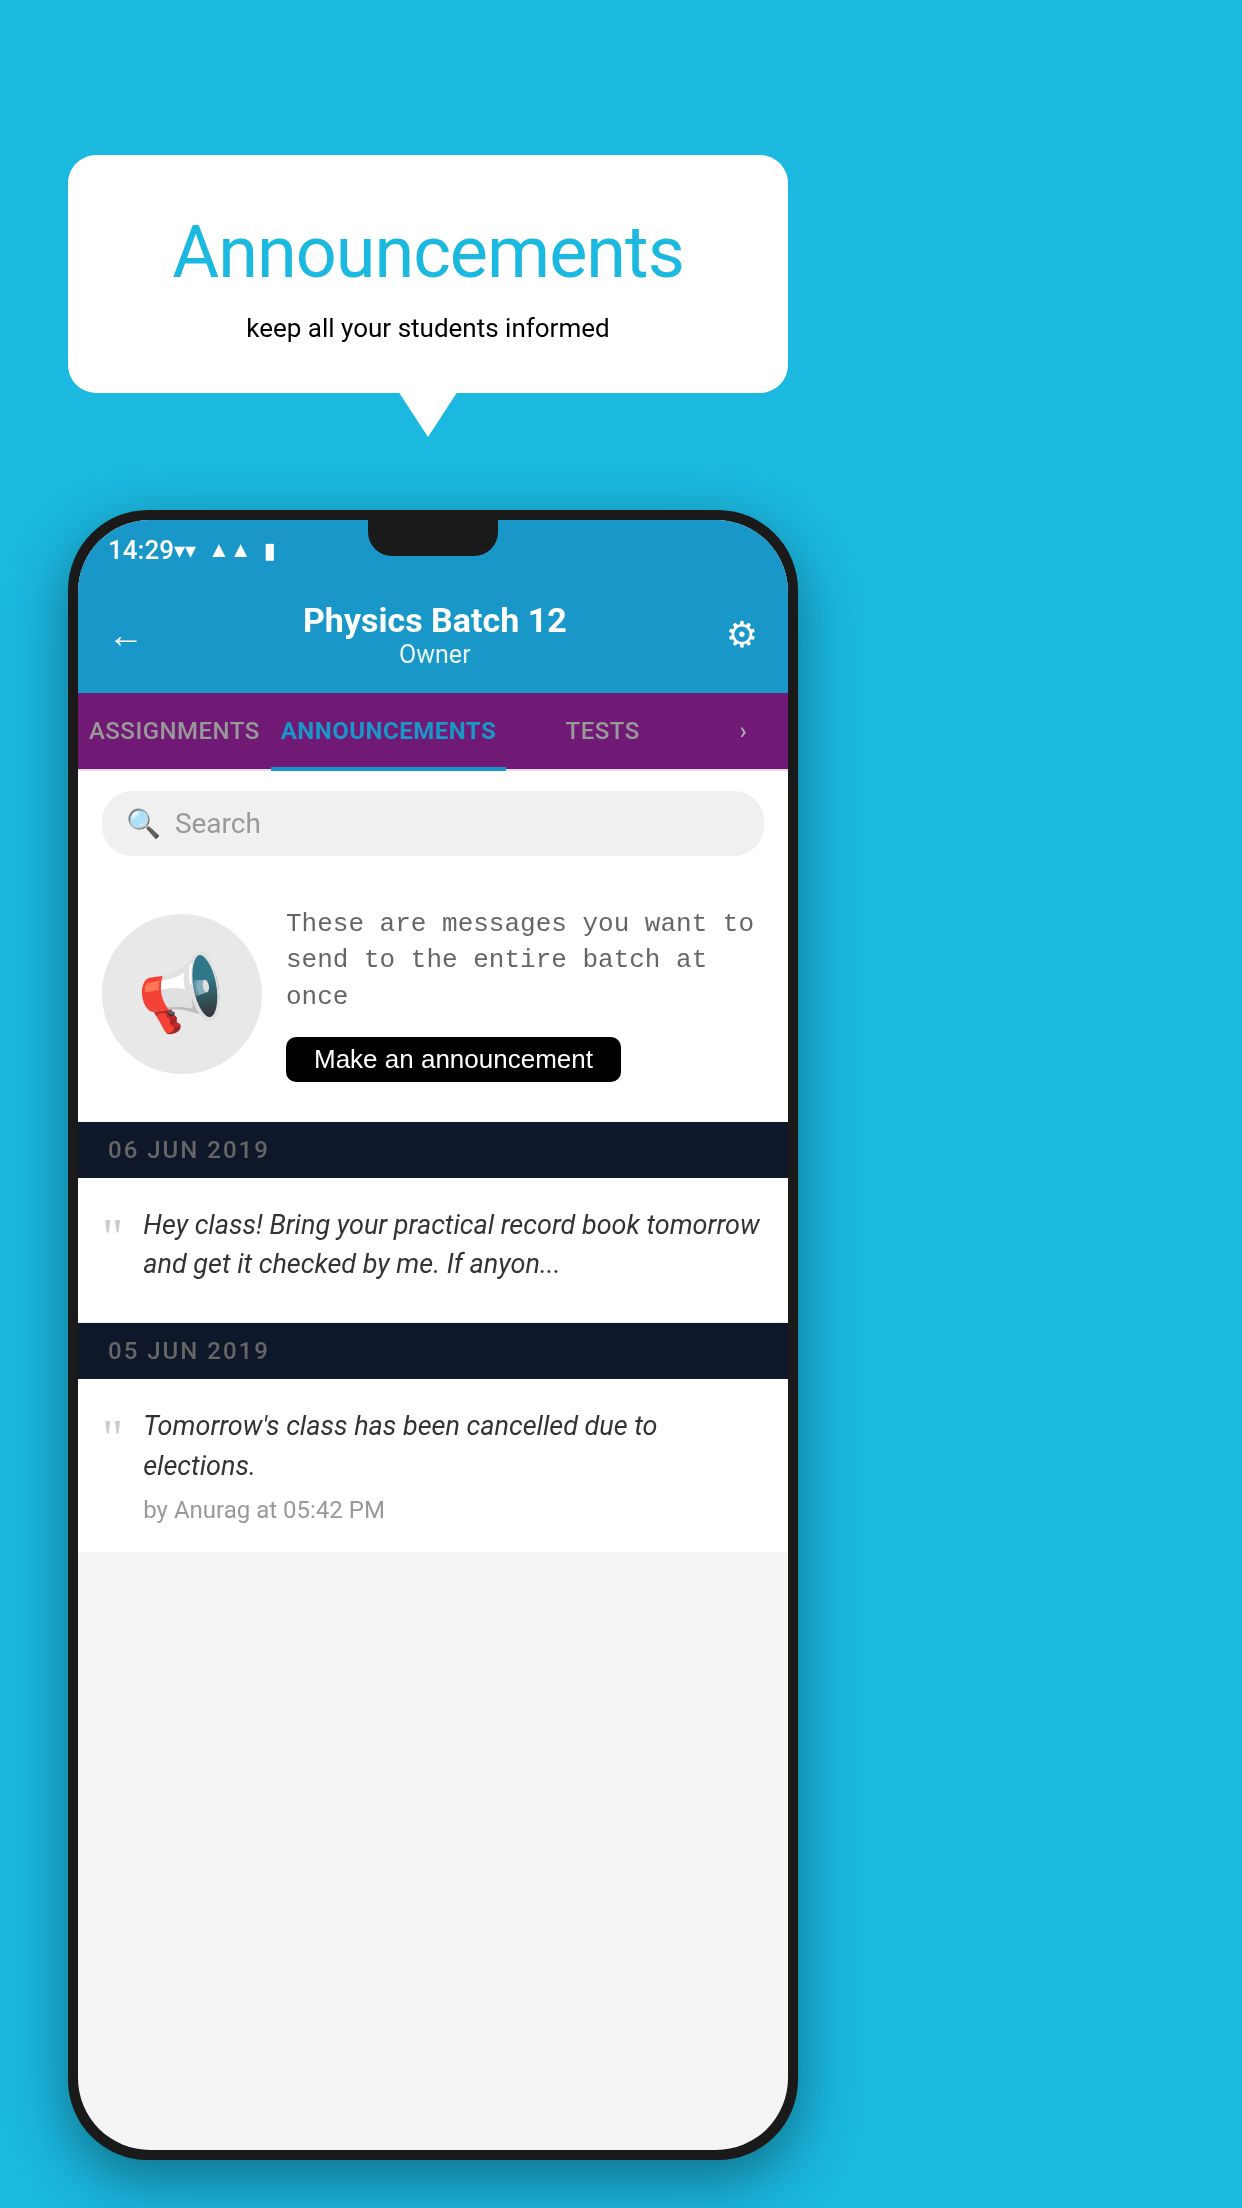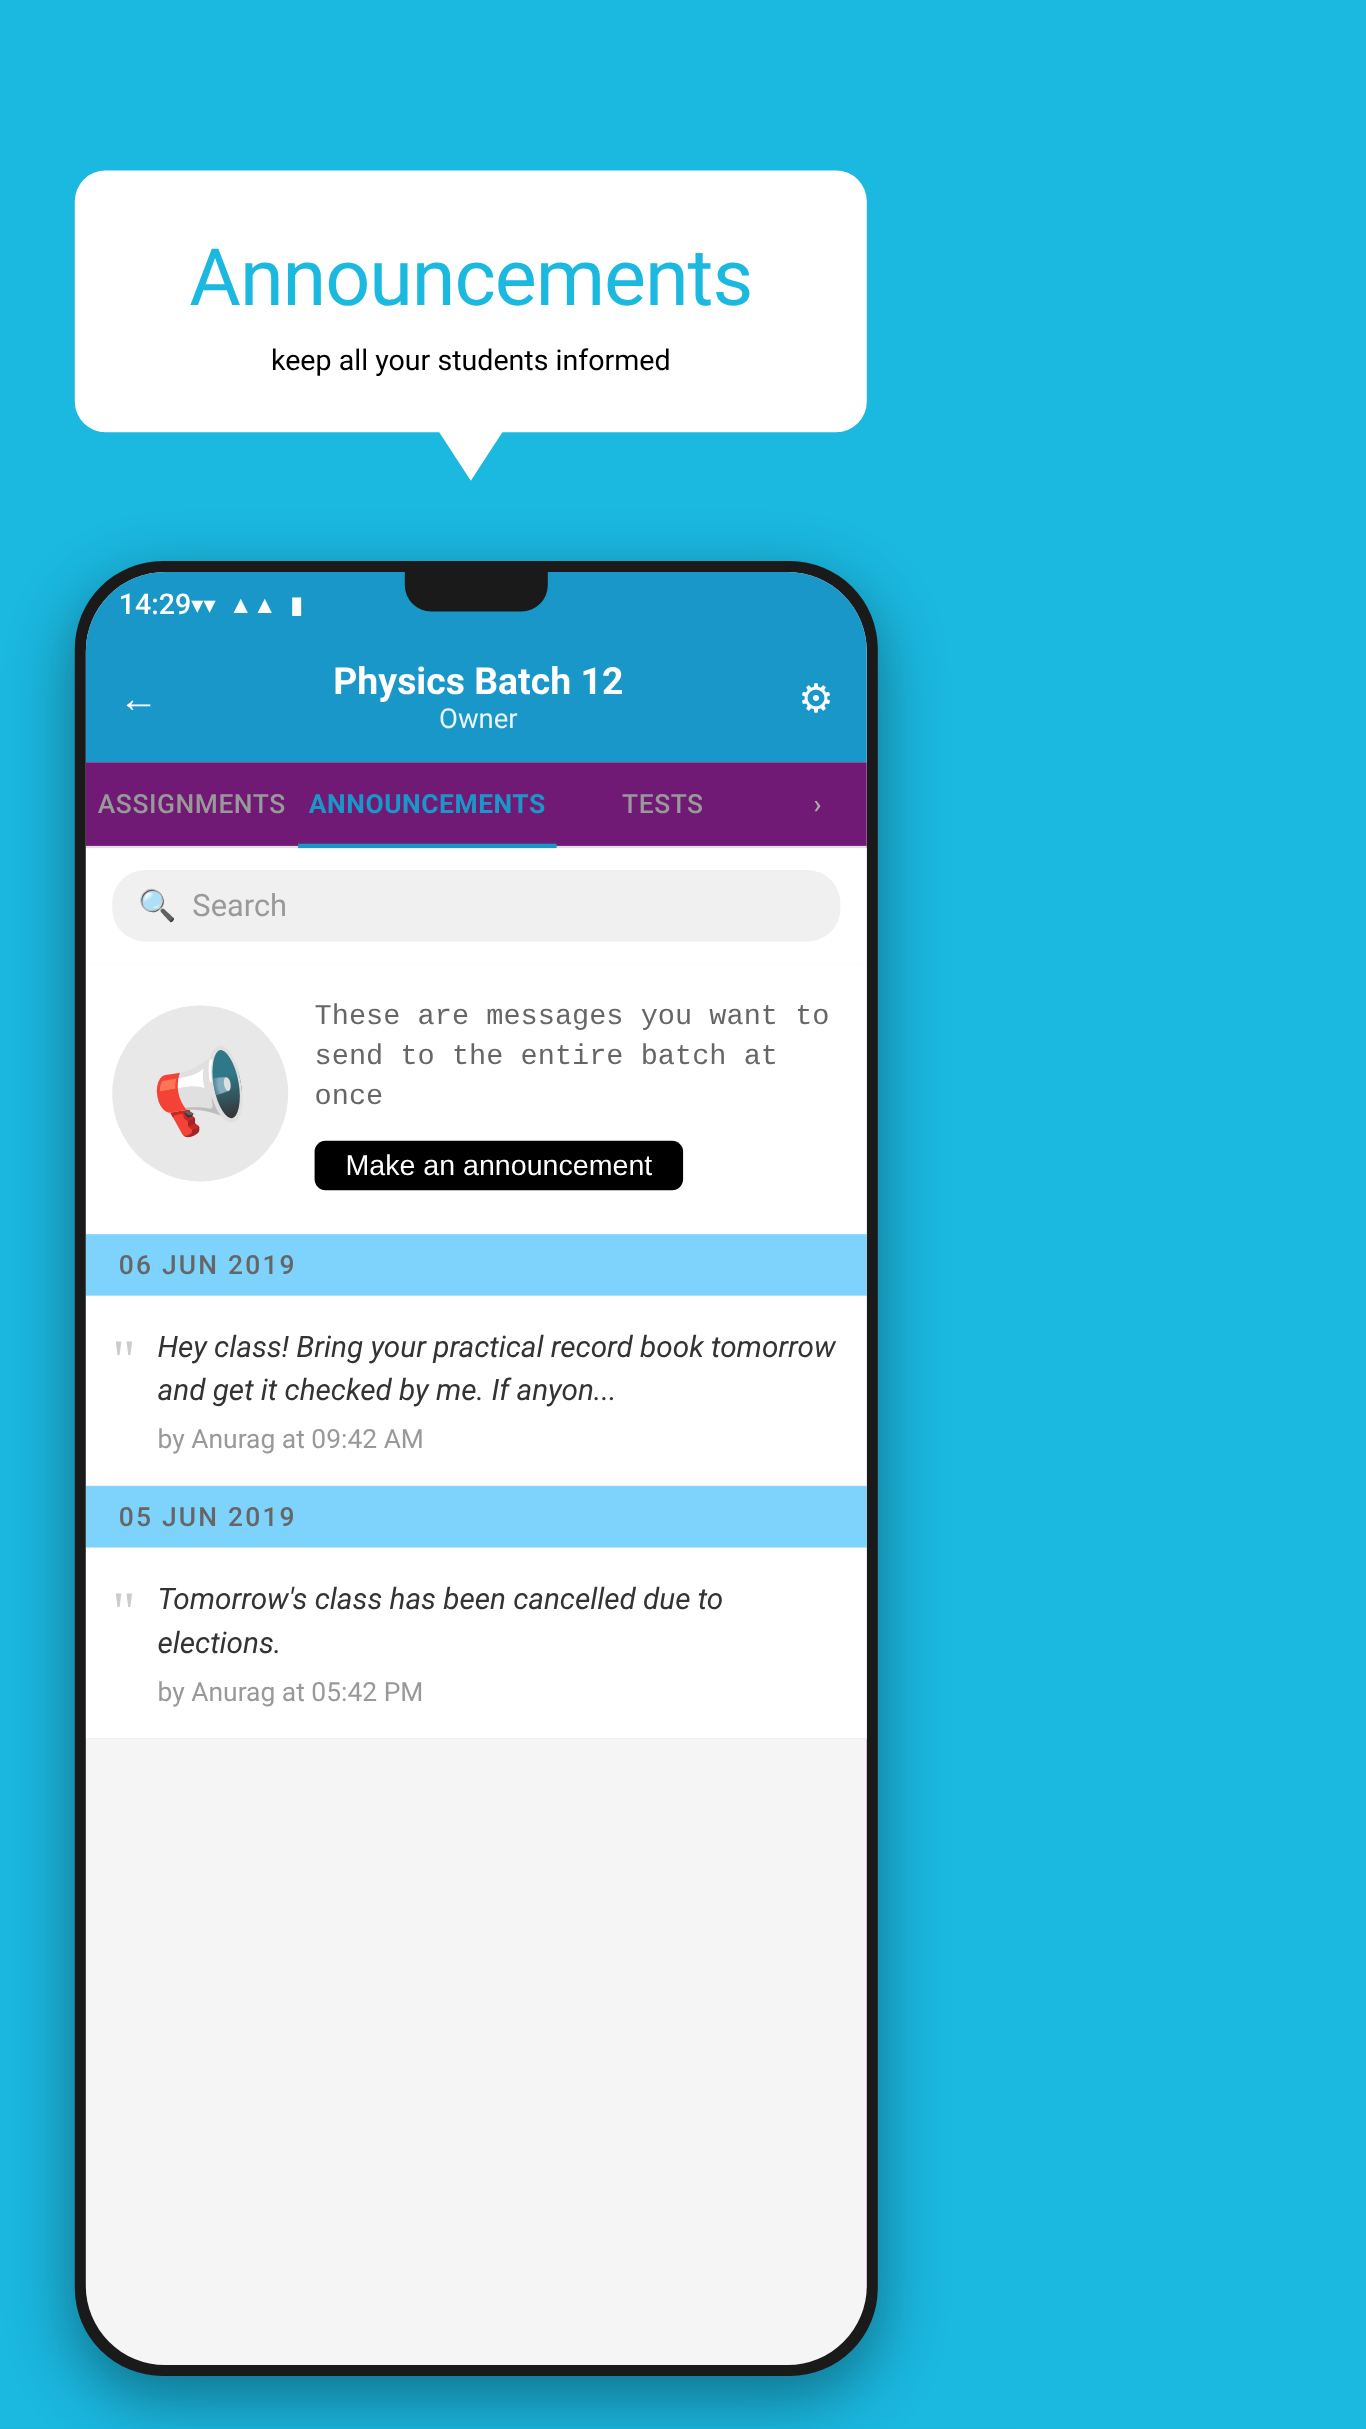--- a/index.html
+++ b/index.html
@@ -259,21 +259,21 @@
       border-radius: 10px;
       padding: 7px 28px;
       font-size: 26px;
       font-weight: 500;
       cursor: pointer;
       display: inline-block;
     }
 
     
     .date-divider {
-      background: #7dd3fc;
+      background: #0f172a;
       padding: 14px 30px;
       font-size: 24px;
       color: #666;
       letter-spacing: 2px;
       font-weight: 500;
     }
 
     
     .announcement-item {
       background: white;
@@ -373,21 +373,20 @@
         <button class="make-announcement-btn">Make an announcement</button>
       </div>
     </div>
 
     <div class="date-divider">06  JUN  2019</div>
 
     <div class="announcement-item">
       <div class="quote-icon">"</div>
       <div class="announcement-content">
         <p class="announcement-text">Hey class! Bring your practical record book tomorrow and get it checked by me. If anyon...</p>
-        <p class="announcement-meta">by Anurag at 09:42 AM</p>
       </div>
     </div>
 
     <div class="date-divider">05  JUN  2019</div>
 
     <div class="announcement-item">
       <div class="quote-icon">"</div>
       <div class="announcement-content">
         <p class="announcement-text">Tomorrow's class has been cancelled due to elections.</p>
         <p class="announcement-meta">by Anurag at 05:42 PM</p>

